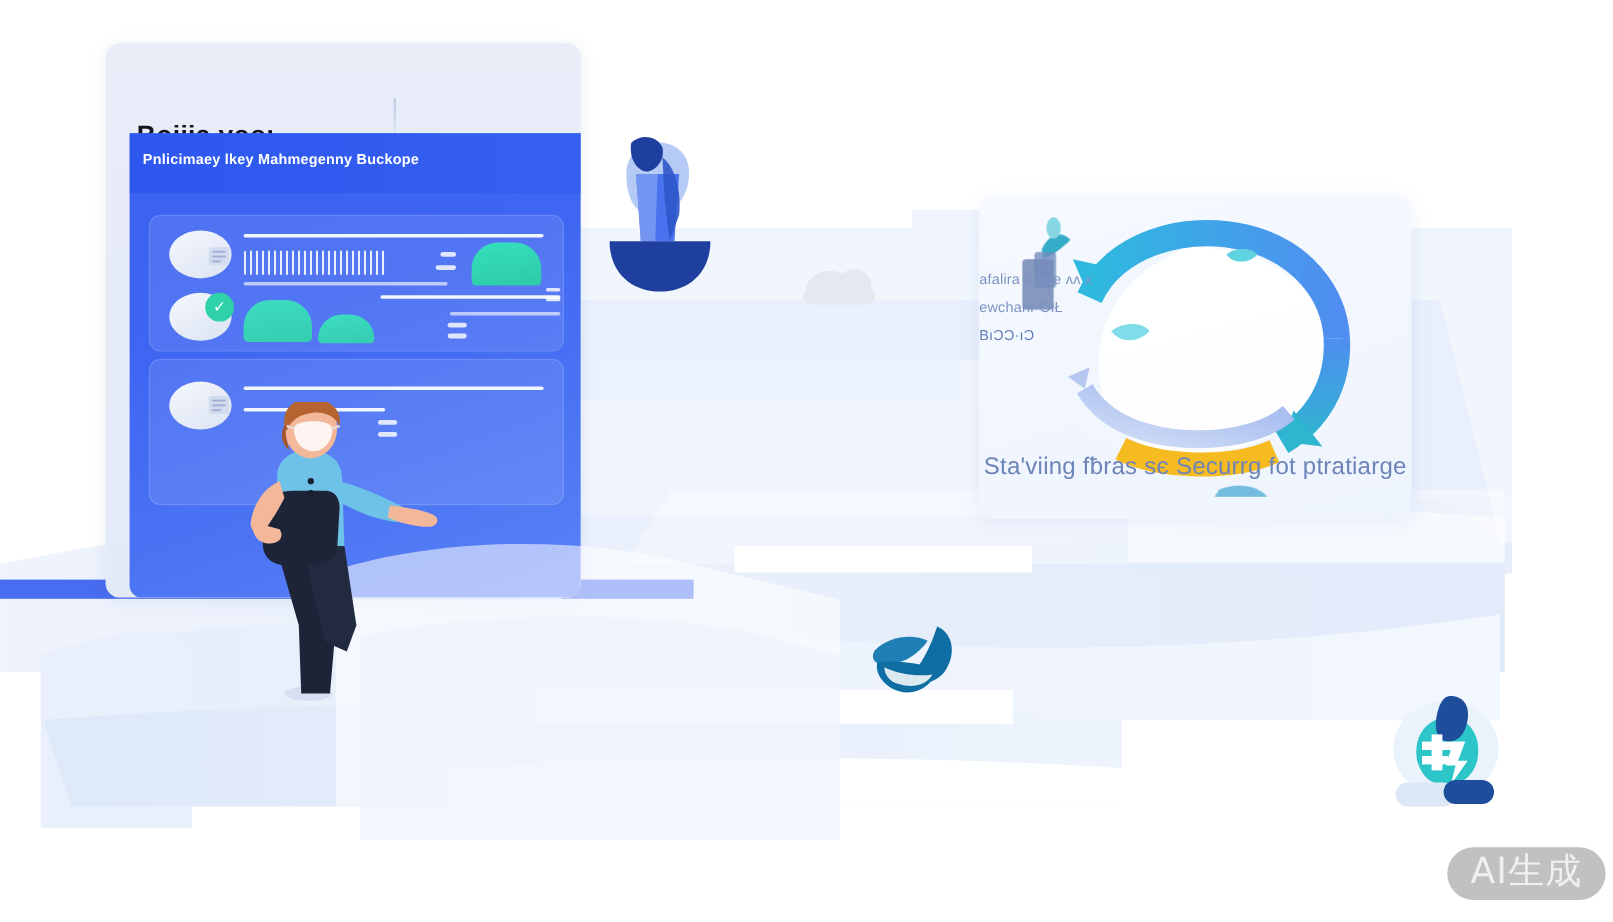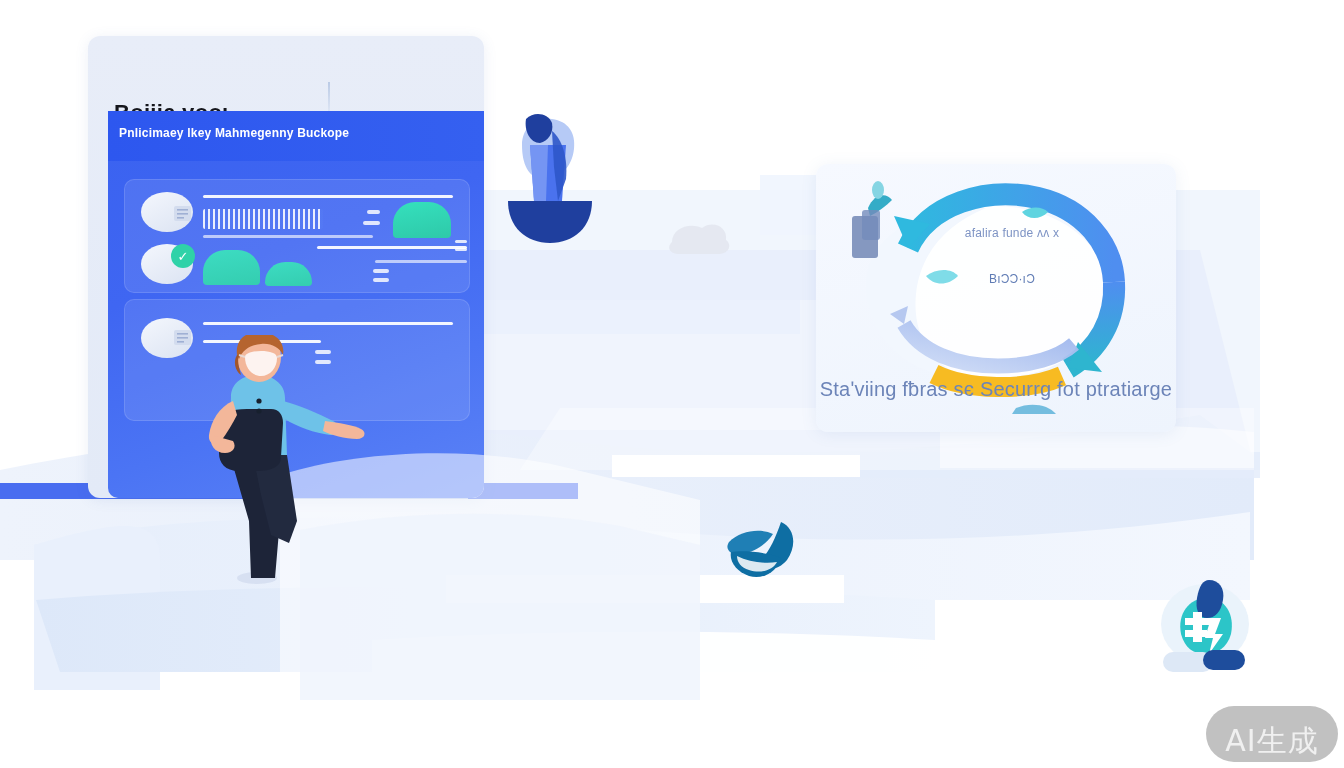--- a/index.html
+++ b/index.html
@@ -62,32 +62,32 @@
 
   
   #person{position:absolute;left:175px;top:335px;width:200px;height:250px;}
 
   
   #panel-right{
     position:absolute;left:816px;top:164px;width:360px;height:268px;
     border-radius:12px;background:linear-gradient(165deg,#f6f9ff 0%,#eef4fd 100%);
     box-shadow:0 2px 16px rgba(90,125,190,.10);overflow:hidden;
   }
-  .donut-text{position:absolute;left:16px;width:100%;text-align:center;
+  .donut-text{position:absolute;left:0;width:100%;text-align:left;
     font-size:12px;color:#7d93c4;letter-spacing:.2px;white-space:nowrap;}
   #panel-right-caption{
     position:absolute;left:0;top:214px;width:100%;text-align:center;
     font-size:20px;color:#6c84b8;letter-spacing:.2px;white-space:nowrap;
   }
 
   
   #watermark{
-    position:absolute;right:6px;bottom:6px;width:132px;height:56px;
+    position:absolute;right:6px;bottom:18px;width:132px;height:44px;
     border-radius:28px;background:#b4b4b4;opacity:.82;
-    display:flex;align-items:flex-end;justify-content:center;
+    display:flex;align-items:flex-start;justify-content:center;
     color:#ededed;font-size:30px;letter-spacing:1px;
     font-family:"DejaVu Sans",sans-serif;
   }
 </style>
 </head>
 <body>
 
 <div id="stage">
 
   <svg id="bg" viewBox="0 0 1344 768" preserveAspectRatio="none">
@@ -272,20 +272,21 @@
         <rect x="36" y="52" width="26" height="42" rx="3" fill="#7f93bd"></rect>
         <rect x="46" y="46" width="18" height="30" rx="3" fill="#6d86b8" opacity=".8"></rect>
         <path d="M200,244 C214,238 232,240 240,250 L196,250 Z" fill="#5fb4da" opacity=".9"></path>
       </g>
 
       <path d="M206,48 C214,42 226,42 232,48 C224,56 212,56 206,48 Z" fill="#5fd4e0"></path>
       <path d="M110,112 C120,104 136,104 142,112 C132,122 118,122 110,112 Z" fill="#7fdce8"></path>
     </svg>
 
     <div class="donut-text" style="top:62px;">afalira  funde  ʌʌ  x</div>
+    <div class="donut-text" style="top:85px;">ewchahr  OłŁ</div>
     <div class="donut-text" style="top:108px;font-size:12px;color:#5f7bb4;">BıƆƆ·ıƆ</div>
 
     <div id="panel-right-caption">Staʹviing fƀras ѕє Securrg fot ptratiarge</div>
   </div>
 
   <svg class="abs" style="left:500px;top:105px;width:100px;height:150px;" viewBox="0 0 100 150">
     <path d="M22,40 C22,22 36,12 52,14 C68,16 76,28 74,44 C72,62 60,74 44,74
              C28,74 22,58 22,40 Z" fill="#aec4f5" opacity=".9"></path>
     <path d="M26,14 C34,6 48,8 52,18 C54,28 48,36 40,38 C30,38 24,26 26,14 Z" fill="#1f3f9e"></path>
     <path d="M30,40 L66,40 L62,96 L34,96 Z" fill="#4a72ee"></path>

